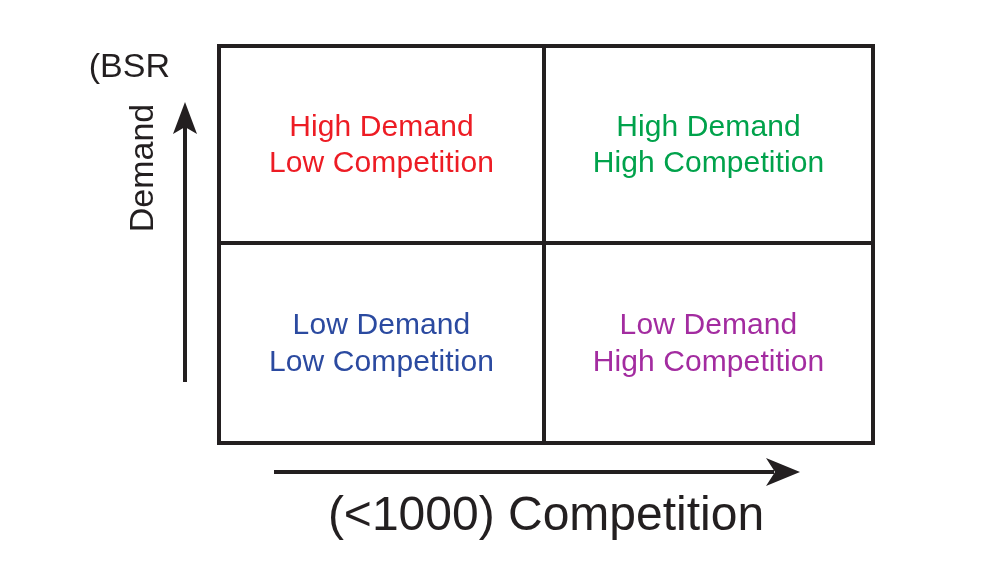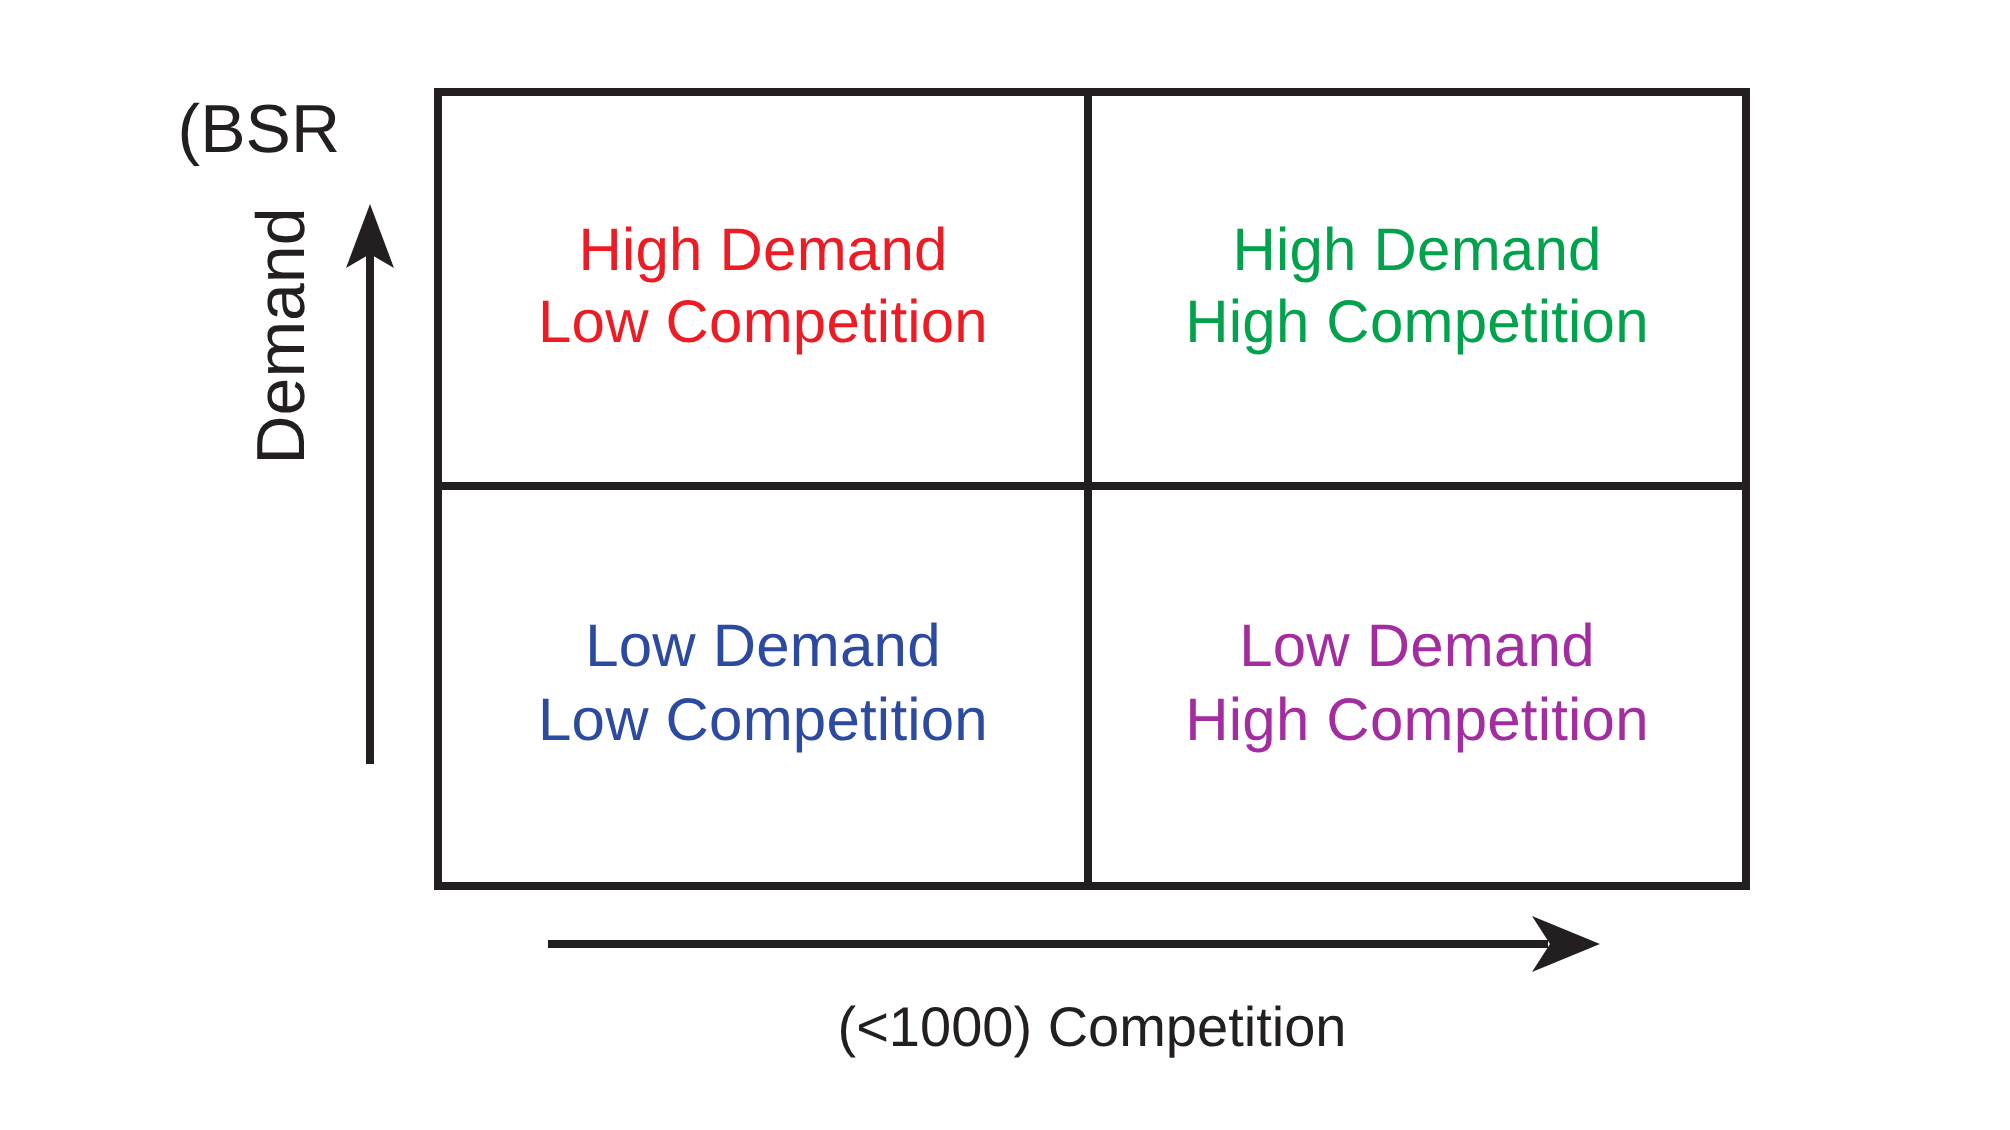--- a/index.html
+++ b/index.html
@@ -98,21 +98,21 @@
     width: 530px;
     height: 32px;
   }
   .x-axis-title {
     position: absolute;
     left: 217px;
     top: 492px;
     width: 658px;
     text-align: center;
     color: #231f20;
-    font-size: 28px;
+    font-size: 48px;
     line-height: 44px;
     white-space: nowrap;
   }
 </style>
 </head>
 <body>
 
 <div id="canvas">
 
   <div class="y-axis-caption">

